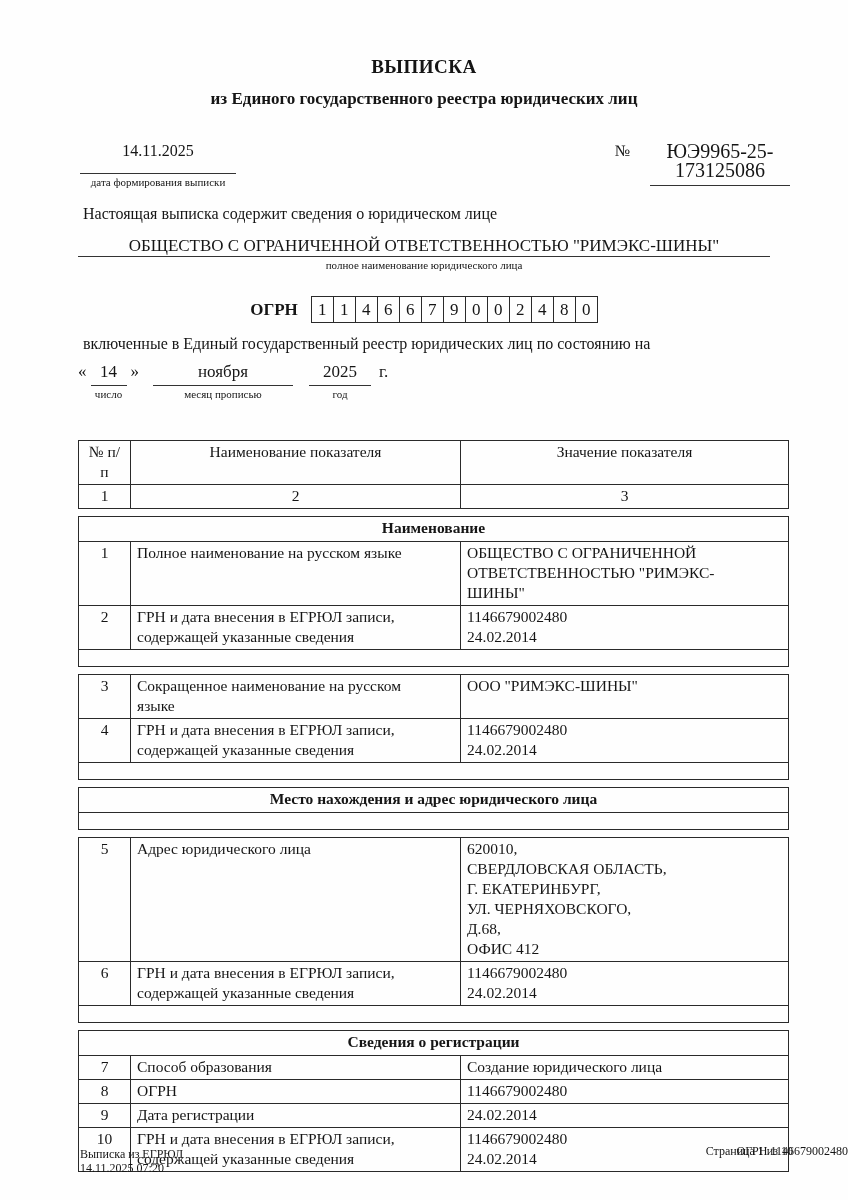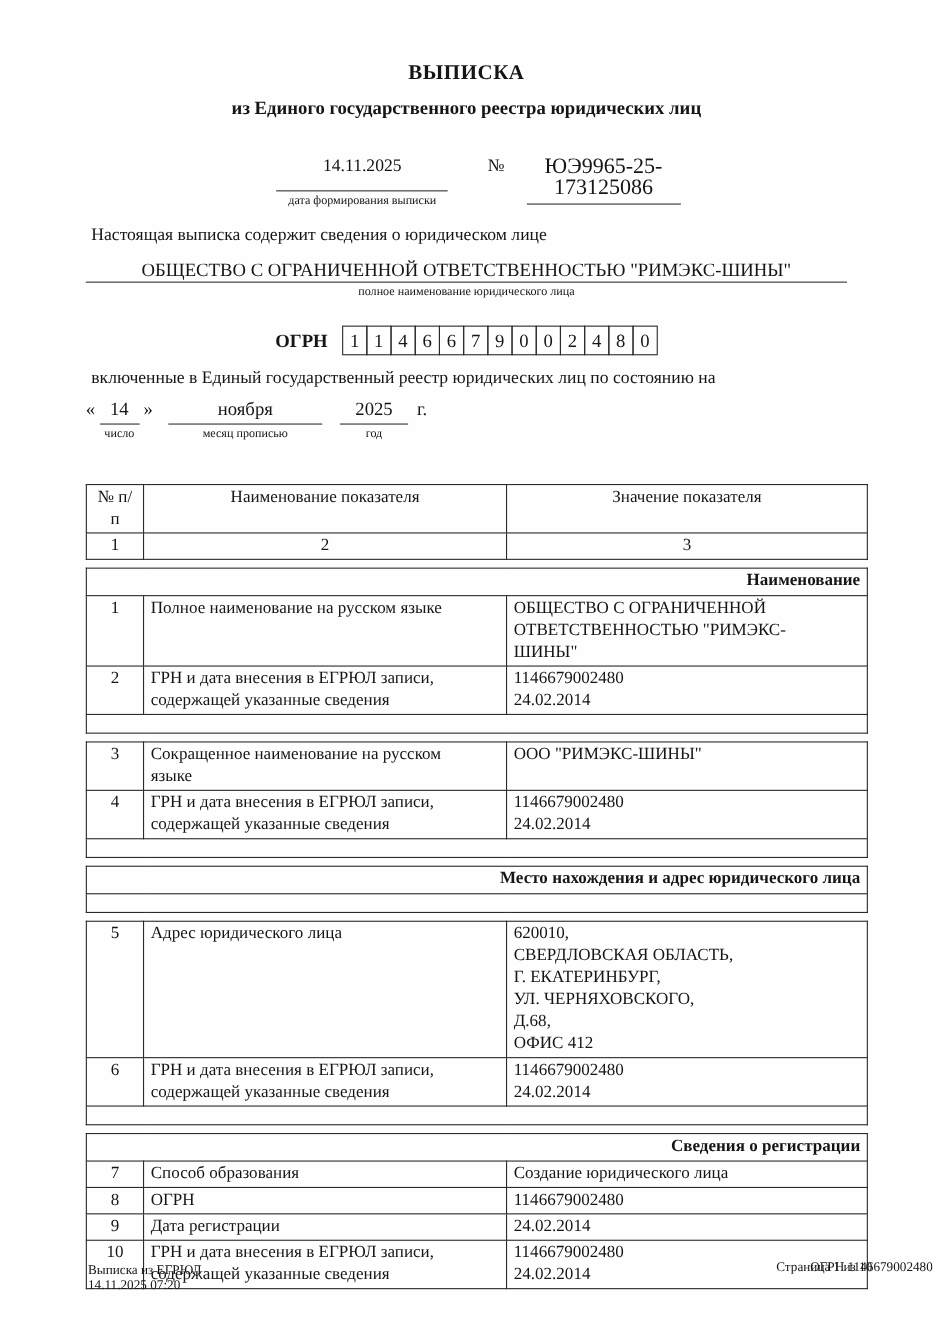--- a/index.html
+++ b/index.html
@@ -7,21 +7,21 @@
     position:relative;
     width:848px;height:1200px;
     background:#fefefe;
     font-family:"Liberation Serif","DejaVu Serif",serif;
     color:#151515;
     overflow:hidden;
   }
   .doc-title{margin:0;padding-top:56px;text-align:center;font-size:19px;font-weight:bold;letter-spacing:.5px;}
   .doc-subtitle{margin:11px 0 0;text-align:center;font-size:17px;font-weight:bold;}
 
-  .head-row{display:flex;justify-content:center;align-items:flex-start;margin:33px 58px 0 80px;gap:36px;}
+  .head-row{display:flex;justify-content:space-between;align-items:flex-start;margin:33px 58px 0 80px;gap:36px;}
   .u-group{display:inline-block;text-align:center;}
   .u-line{display:block;border-bottom:1px solid #333;padding:0 8px 13px;font-size:16px;}
   .u-label{display:block;padding-top:2px;font-size:11px;}
   .date-group .u-line{min-width:140px;}
   .num-group{display:flex;align-items:flex-start;}
   .num-sign{font-size:16px;margin:0 20px 0 0;}
   .num-lines{display:inline-block;min-width:140px;text-align:center;border-bottom:1px solid #333;font-size:20px;line-height:19px;padding-bottom:5px;white-space:pre-line;}
 
   .intro-line{margin:17px 0 0 83px;font-size:16px;}
   .company-wrap{margin:13px 78px 0;text-align:center;border-bottom:1px solid #333;}
@@ -44,21 +44,21 @@
   .dw-day{min-width:36px;margin:0 4px;}
   .dw-month{min-width:140px;margin:0 4px 0 14px;}
   .dw-year{min-width:62px;margin:0 8px 0 12px;}
   .dw-g{line-height:22px;}
 
   .table-area{margin:40px 0 0 78px;width:712px;}
   table.tbl{border-collapse:collapse;width:711px;table-layout:fixed;margin-bottom:7px;}
   table.tbl td{border:1px solid #2a2a2a;font-size:15.5px;vertical-align:top;padding:1px 6px 2px;line-height:20px;}
   td.c-num{text-align:center;padding-left:2px;padding-right:2px;}
   td.c-center{text-align:center;vertical-align:middle;}
-  td.c-sec{text-align:right;font-weight:bold;vertical-align:middle;height:21px;}
+  td.c-sec{text-align:center;font-weight:bold;vertical-align:middle;height:21px;}
   td.c-head{text-align:center;vertical-align:middle;height:22px;}
   td.c-spacer{height:13px;padding:0;}
   .pre{white-space:pre-line;}
 
   .footer{position:absolute;left:0;top:1131px;width:848px;font-size:12px;line-height:14px;}
   .footer-left{position:absolute;left:80px;top:16px;white-space:pre-line;}
   .footer-center{position:absolute;left:0;top:13px;width:848px;text-align:right;}
   .footer-right{position:absolute;right:55px;top:13px;}
 </style>
 </head>

